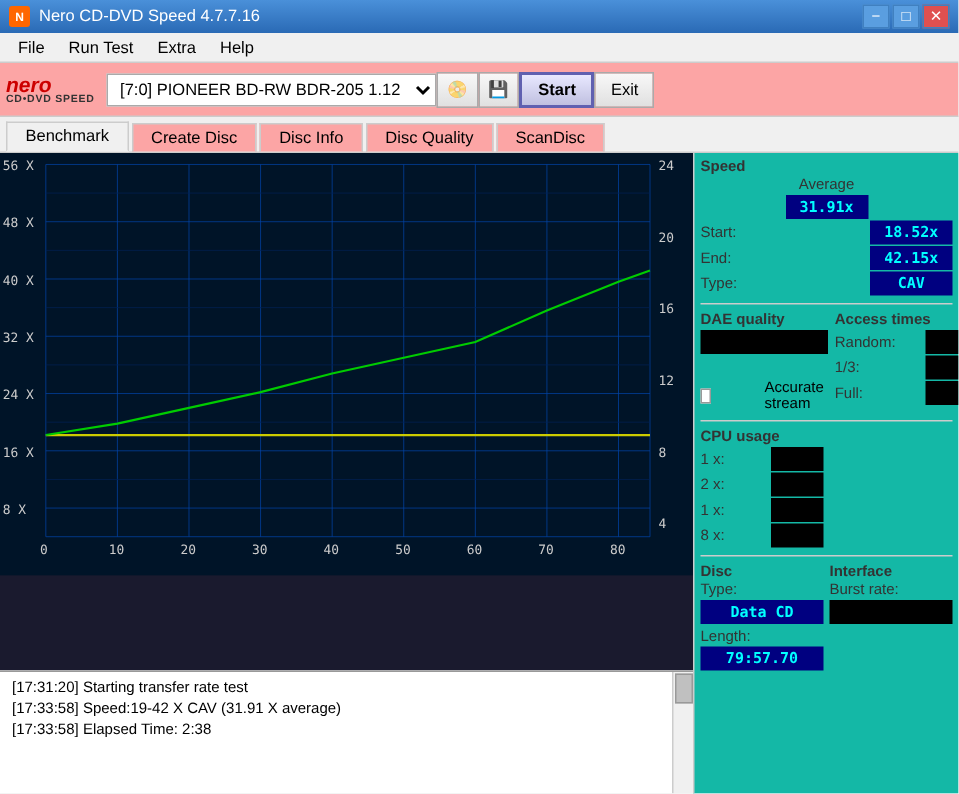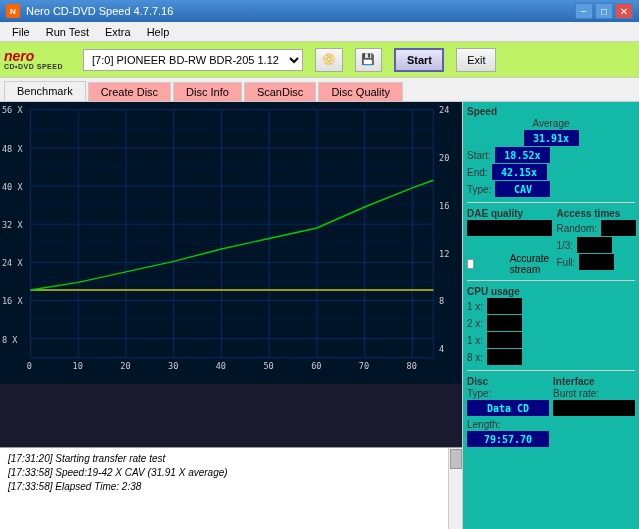--- a/index.html
+++ b/index.html
@@ -70,27 +70,27 @@
       padding: 0 4px;
     }
     .menu-item {
       padding: 2px 8px;
       cursor: pointer;
       font-size: 11px;
     }
 
     
     .toolbar {
-      background: #bef264;
+      background: #fca5a5;
       border-bottom: 1px solid #ccc;
       height: 36px;
       display: flex;
       align-items: center;
       padding: 2px 4px;
-      gap: 12px;
+      gap: 0;
     }
     .nero-logo {
       display: flex;
       flex-direction: column;
       line-height: 1;
       margin-right: 8px;
     }
     .nero-logo .nero-text {
       font-size: 14px;
       font-weight: bold;
@@ -175,21 +175,20 @@
     }
 
     
     .log-area {
       background: white;
       border-top: 1px solid #999;
       height: 82px;
       position: relative;
       overflow: hidden;
       padding: 2px 4px;
-      font-style: italic;
     }
     .log-area .log-entry {
       font-size: 10px;
       color: #000;
       line-height: 14px;
     }
     .log-scrollbar {
       position: absolute;
       right: 0;
       top: 0;
@@ -222,22 +221,23 @@
       flex-direction: column;
       gap: 1px;
     }
     .panel-section-title {
       font-size: 10px;
       color: #333;
       font-weight: bold;
     }
     .panel-row {
       display: flex;
-      align-items: center;
-      gap: 4px;
+      justify-content: space-between;
+      align-items: center;
+      gap: 20px;
     }
     .panel-label {
       font-size: 10px;
       color: #333;
     }
     .panel-value-box {
       background: #000080;
       color: #00ffff;
       font-size: 10px;
       font-weight: bold;
@@ -323,22 +323,22 @@
   <div class="toolbar-btn" title="Eject">📀</div>
   <div class="toolbar-btn" title="Save">💾</div>
   <div class="toolbar-btn start-btn">Start</div>
   <div class="toolbar-btn exit-btn">Exit</div>
 </div>
 
 <div class="tabs">
   <div class="tab active">Benchmark</div>
   <div class="tab">Create Disc</div>
   <div class="tab">Disc Info</div>
+  <div class="tab">Disc Quality</div>
   <div class="tab">ScanDisc</div>
-  <div class="tab">Disc Quality</div>
 </div>
 
 <div class="main-content">
 
   <div style="flex:1; display:flex; flex-direction:column;">
 
     <div class="chart-area" style="flex:1; position:relative;">
       <svg class="chart-svg-wrapper" viewBox="0 0 484 295" preserveAspectRatio="none" xmlns="http://www.w3.org/2000/svg">
 
         <rect width="484" height="295" fill="#001428"></rect>

